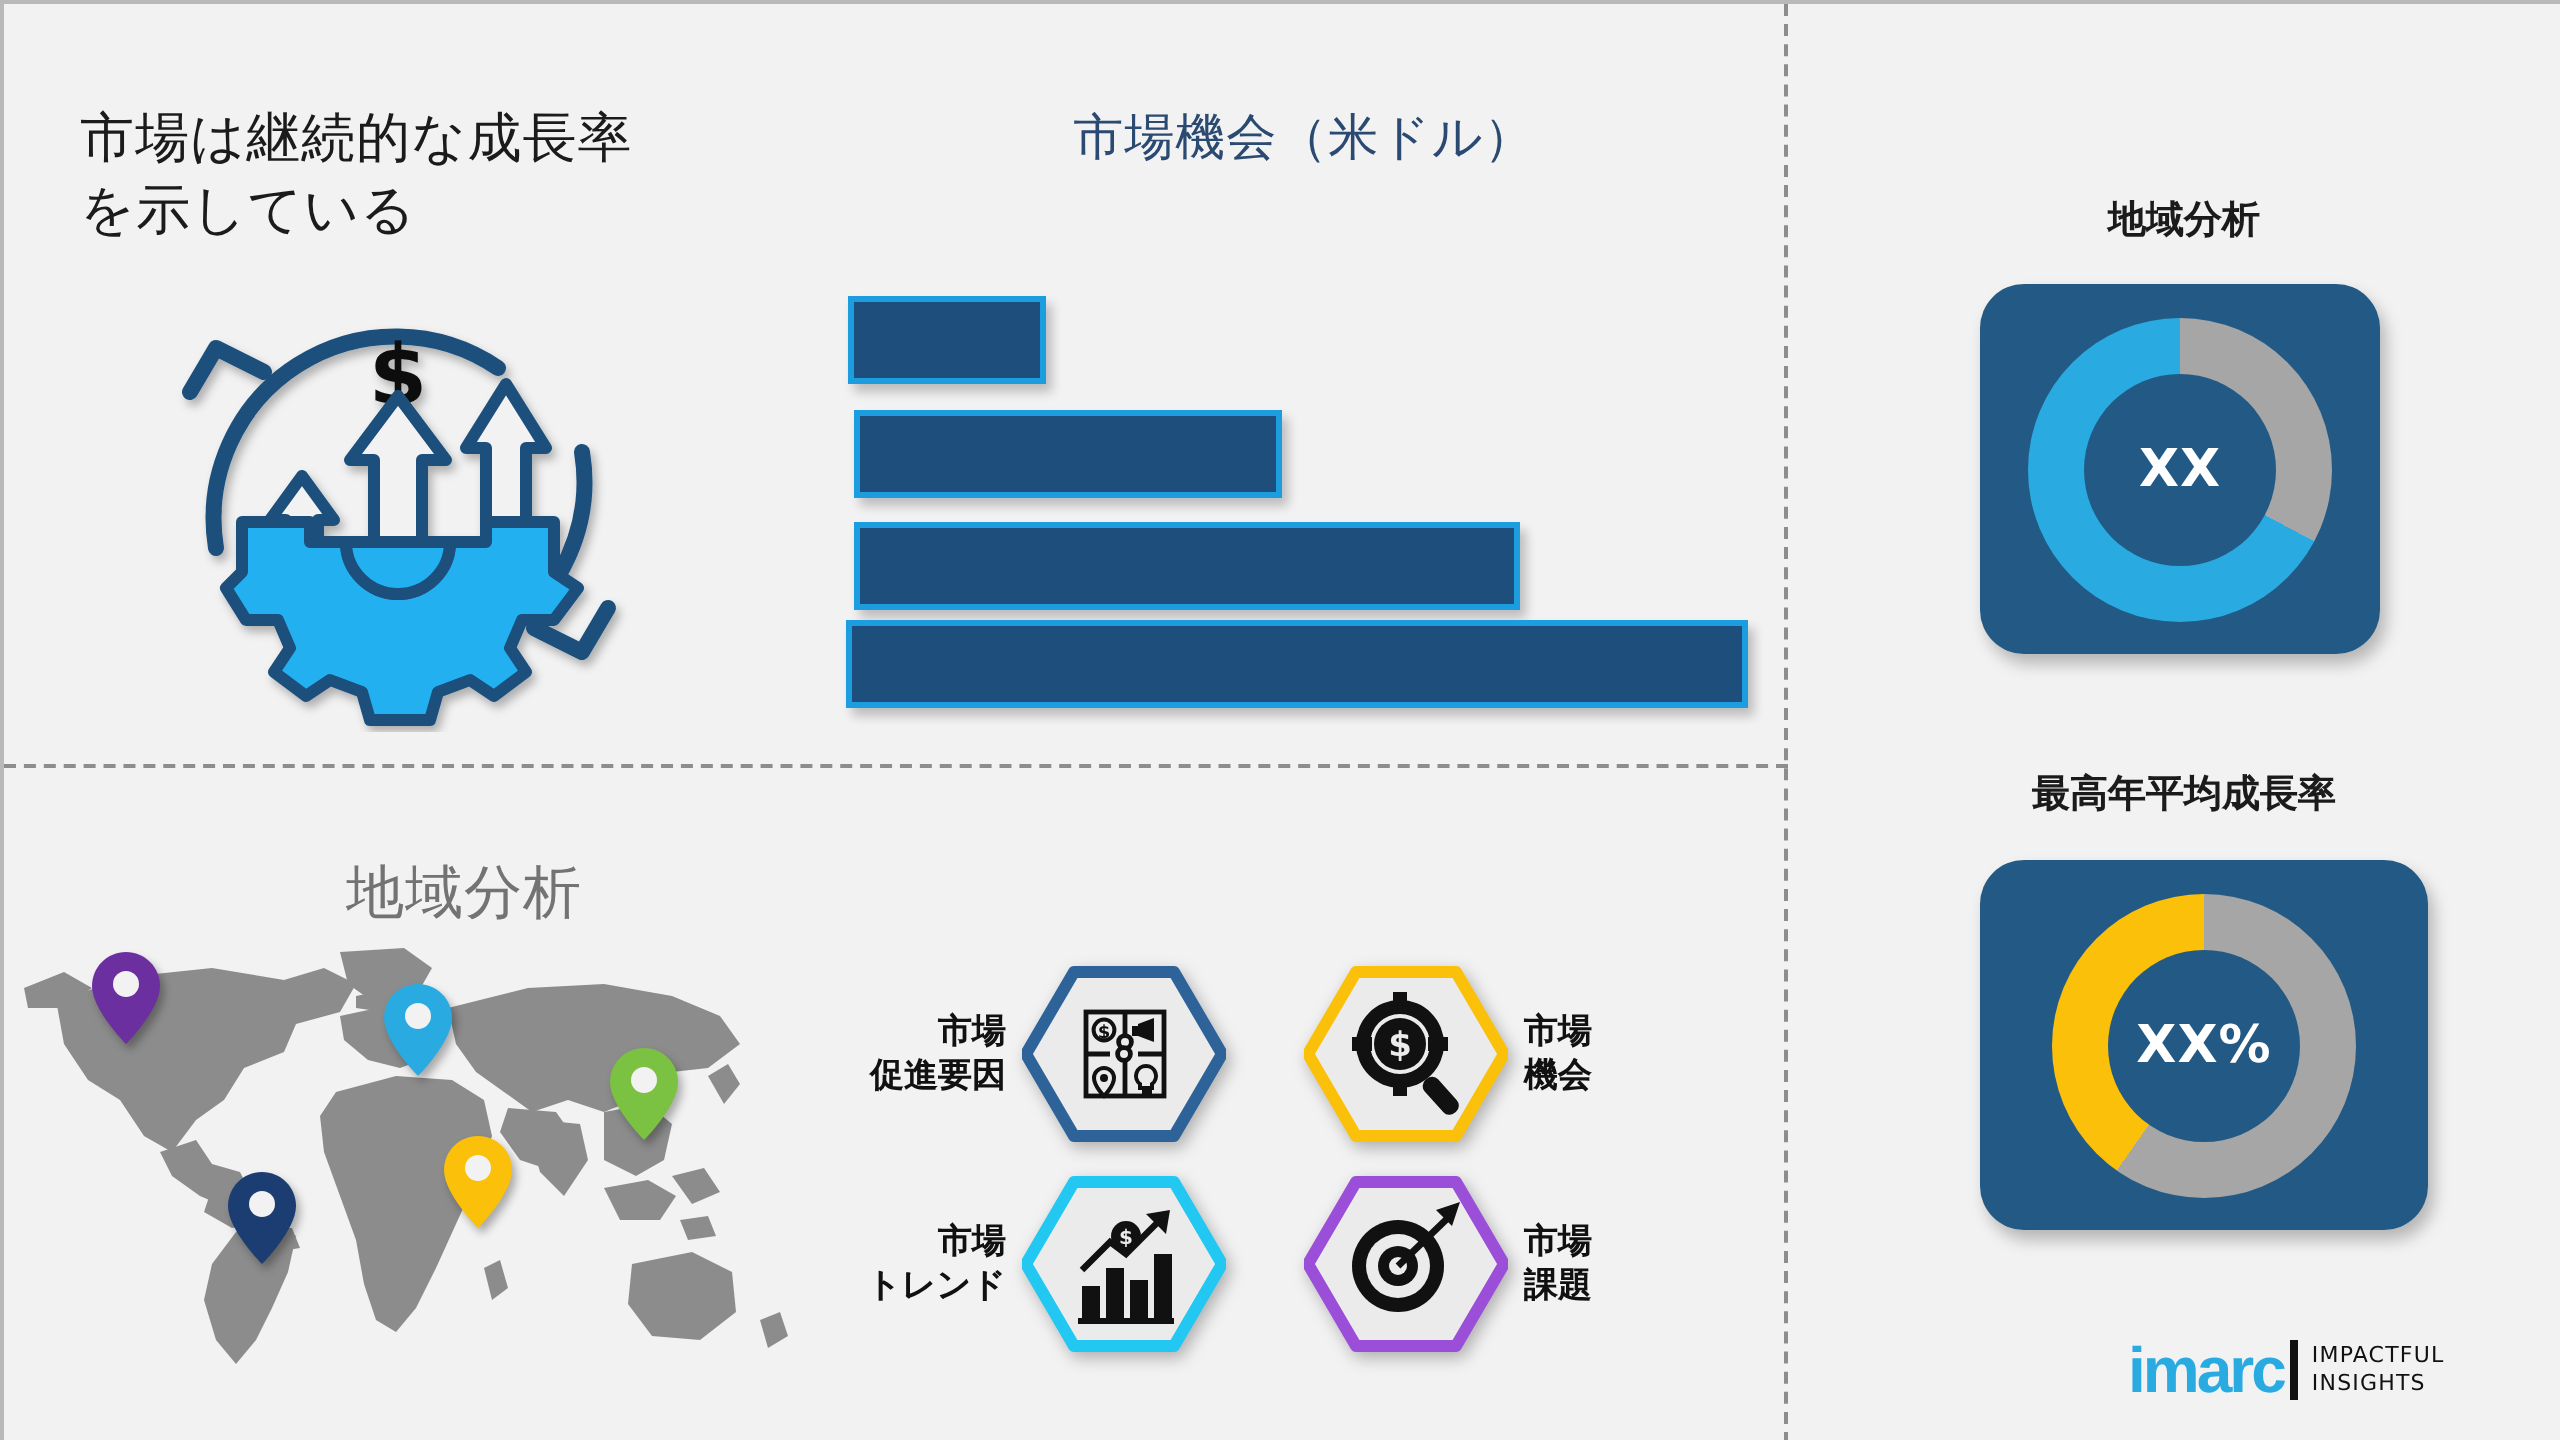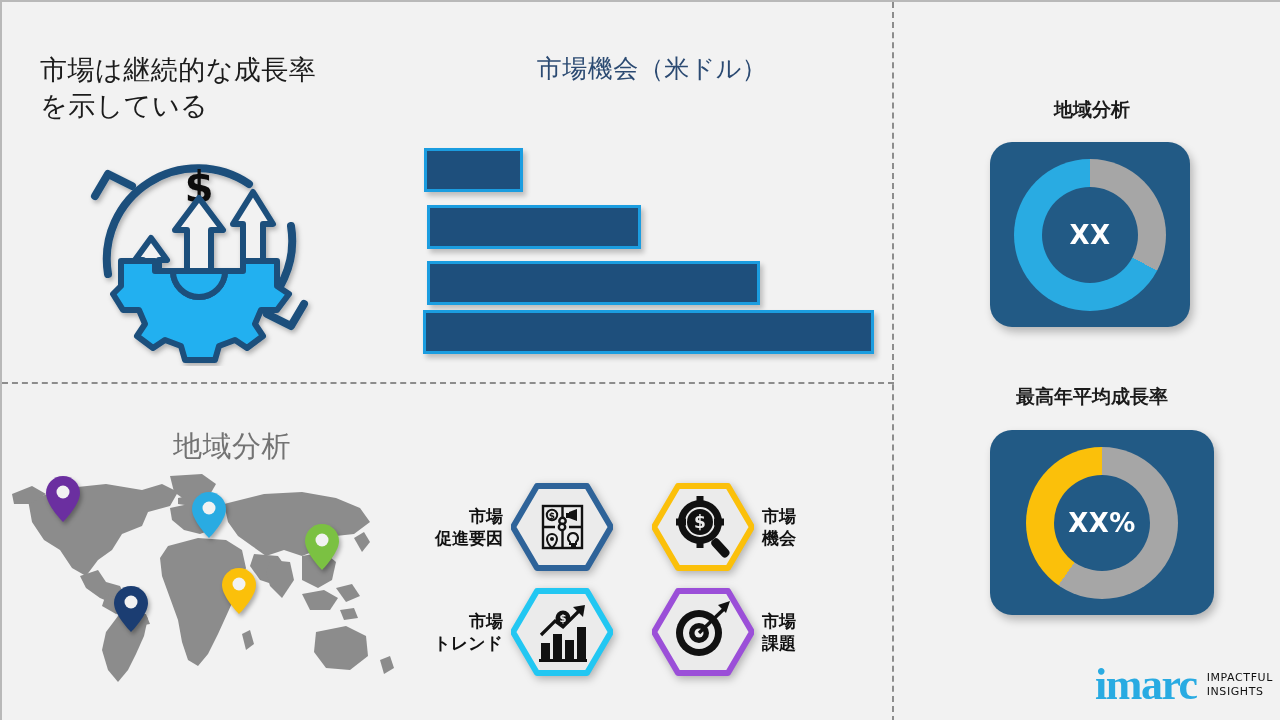--- a/index.html
+++ b/index.html
@@ -211,27 +211,26 @@
   #imarc-logo {
     position: absolute;
     left: 1062px;
     top: 660px;
     width: 200px;
     height: 46px;
     display: flex;
     align-items: center;
   }
   #imarc-word {
-    font-size: 44px;
+    font-size: 32px;
     font-weight: bold;
     color: #29ABE2;
     letter-spacing: -1.5px;
     line-height: 1;
-    font-family: Liberation Serif, serif;
-    margin-left: 31px;
+    font-family: Liberation Sans, sans-serif;
   }
   #imarc-bar {
     width: 4px;
     height: 30px;
     background: #111;
     margin: 0 7px 0 3px;
   }
   #imarc-tag {
     font-size: 11px;
     font-weight: normal;

